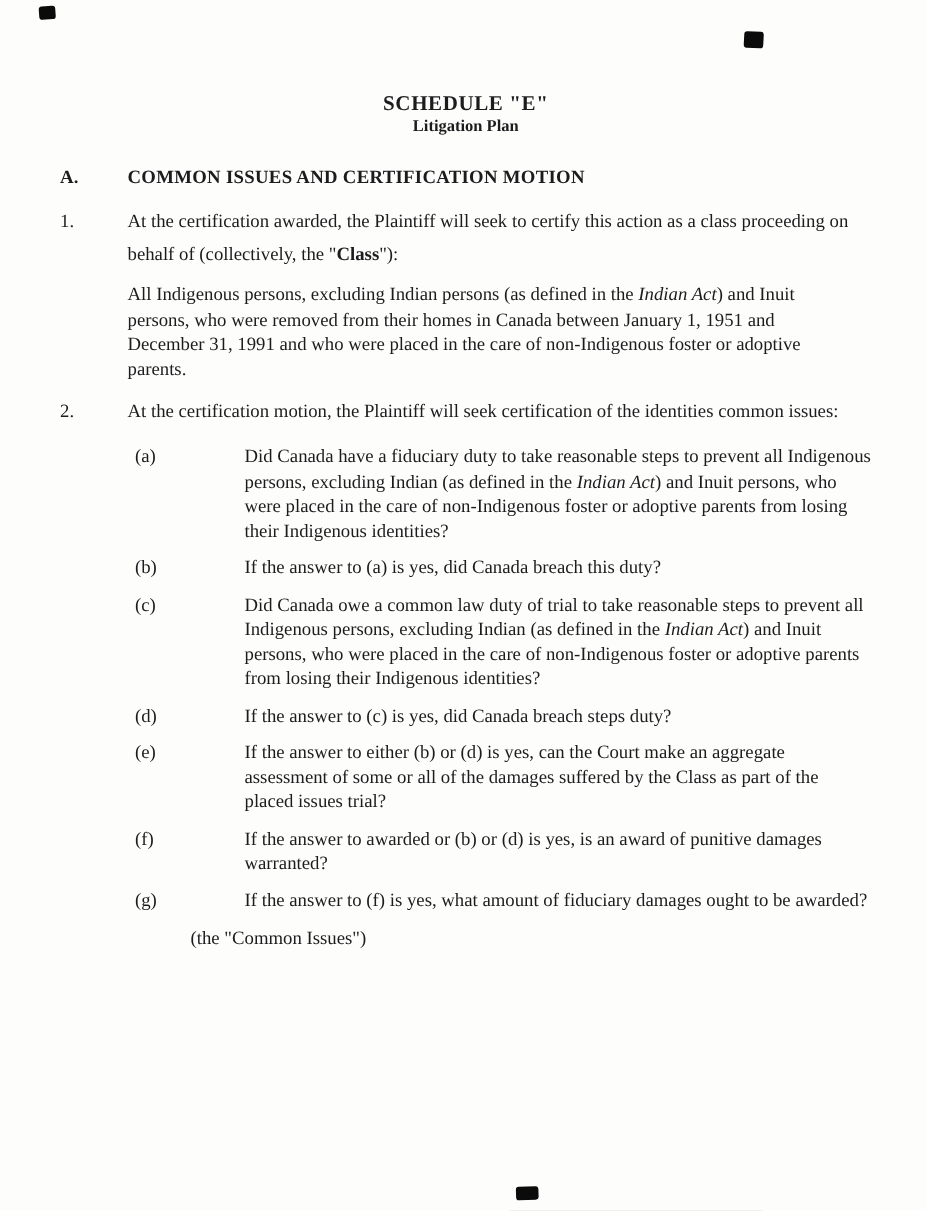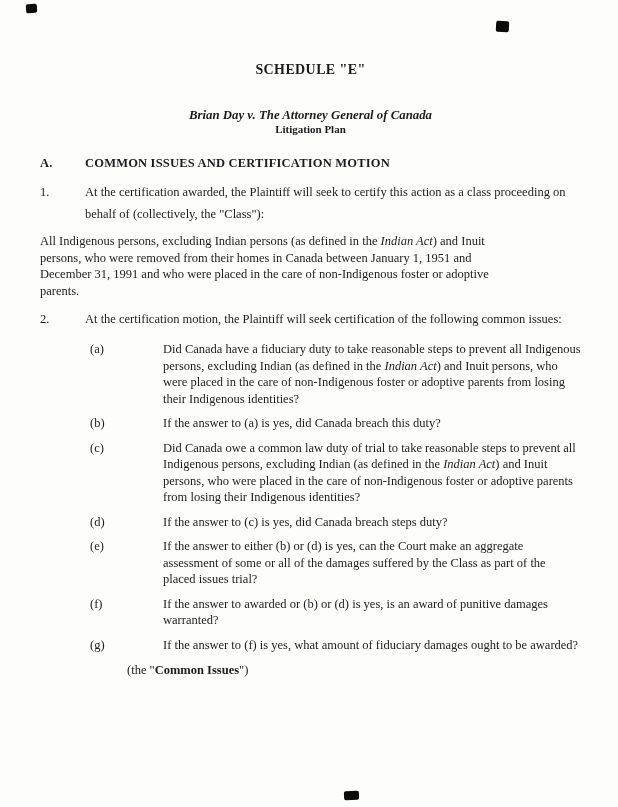--- a/index.html
+++ b/index.html
@@ -24,21 +24,21 @@
   .item { display: flex; align-items: flex-start; }
   .item .num { width: 45px; flex-shrink: 0; }
   .item .text { width: 496px; }
   .bold { font-weight: bold; }
 
   .section { margin-top: 20px; line-height: 16px; letter-spacing: 0.2px; }
   .spaced { line-height: 22px; }
   .single { line-height: 16.5px; }
 
   .mt-item1 { margin-top: 10px; }
-  .quote { margin-top: 8px; width: 472px; }
+  .quote { margin-left: 45px; margin-top: 8px; width: 472px; }
   .mt-item2 { margin-top: 9px; }
 
   .sub { display: flex; align-items: flex-start; margin-left: 50px; }
   .sub .letter { width: 37px; flex-shrink: 0; }
   .sub .text { flex: 1; margin-left: 36px; }
   .sub-a { margin-top: 11px; }
   .sub-gap { margin-top: 8px; }
 
   .common-label { margin-left: 87px; margin-top: 9px; }
 
@@ -53,39 +53,38 @@
 <div class="page">
 
   <div class="artifact a-tl"></div>
   <div class="artifact a-tr"></div>
   <div class="artifact a-b"></div>
 
   <div class="content">
 
     <div class="title center">SCHEDULE "E"</div>
 
-    <div class="case center">Brian Day v. The Attorney General of Canada</div>
 
     <div class="plan center">Litigation Plan</div>
 
     <div class="item section">
       <span class="num bold">A.</span>
       <span class="text bold">COMMON ISSUES AND CERTIFICATION MOTION</span>
     </div>
 
     <div class="item spaced mt-item1">
       <span class="num">1.</span>
-      <span class="text"><span>At the certification awarded, the Plaintiff will seek to certify this action as a class proceeding on behalf of (collectively, the "</span><span style="font-weight: normal;">Class</span><span>"):</span></span>
+      <span class="text"><span>At the certification awarded, the Plaintiff will seek to certify this action as a class proceeding on behalf of (collectively, the "</span><span style="font-weight: bold;">Class</span><span>"):</span></span>
     </div>
 
     <div class="quote single"><span>All Indigenous persons, excluding Indian persons (as defined in the </span><span style="font-style: italic;">Indian Act</span><span>) and Inuit persons, who were removed from their homes in Canada between January 1, 1951 and December 31, 1991 and who were placed in the care of non-Indigenous foster or adoptive parents.</span></div>
 
     <div class="item spaced mt-item2">
       <span class="num">2.</span>
-      <span class="text"><span>At the certification motion, the Plaintiff will seek certification of the following common issues:</span></span>
+      <span class="text"><span>At the certification motion, the Plaintiff will seek certification of the identities common issues:</span></span>
     </div>
 
     <div class="sub single sub-a">
       <span class="letter">(a)</span>
       <span class="text"><span>Did Canada have a fiduciary duty to take reasonable steps to prevent all Indigenous persons, excluding Indian (as defined in the </span><span style="font-style: italic;">Indian Act</span><span>) and Inuit persons, who were placed in the care of non-Indigenous foster or adoptive parents from losing their Indigenous identities?</span></span>
     </div>
 
     <div class="sub single sub-gap">
       <span class="letter">(b)</span>
       <span class="text"><span>If the answer to (a) is yes, did Canada breach this duty?</span></span>
@@ -109,16 +108,16 @@
     <div class="sub single sub-gap">
       <span class="letter">(f)</span>
       <span class="text"><span>If the answer to awarded or (b) or (d) is yes, is an award of punitive damages warranted?</span></span>
     </div>
 
     <div class="sub single sub-gap">
       <span class="letter">(g)</span>
       <span class="text"><span>If the answer to (f) is yes, what amount of fiduciary damages ought to be awarded?</span></span>
     </div>
 
-    <div class="common-label single"><span>(the "</span><span style="font-weight: bold; text-align: center;">Common Issues</span><span>")</span></div>
+    <div class="common-label single"><span>(the "</span><span style="font-weight: normal; text-align: center;">Common Issues</span><span>")</span></div>
 
   </div>
 </div>
 
 </body></html>

